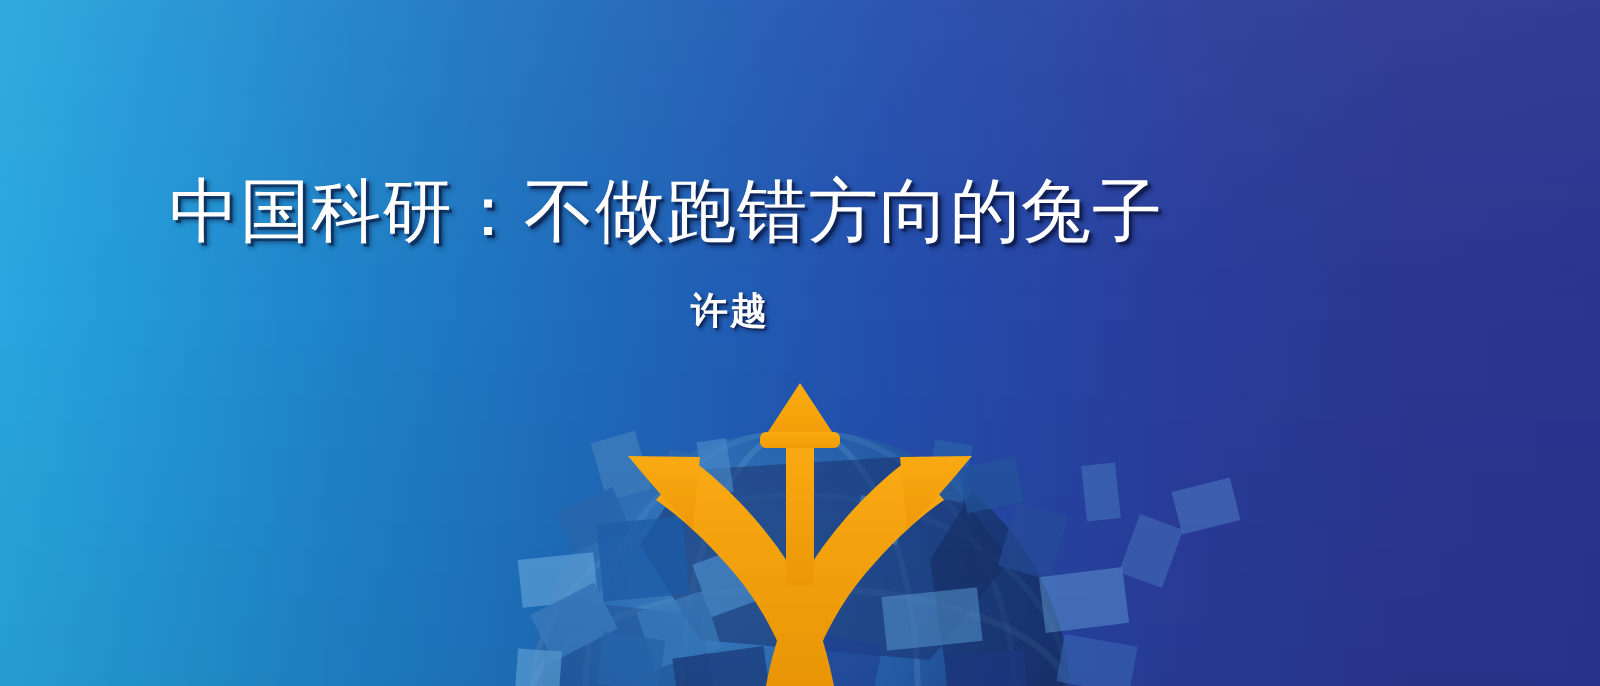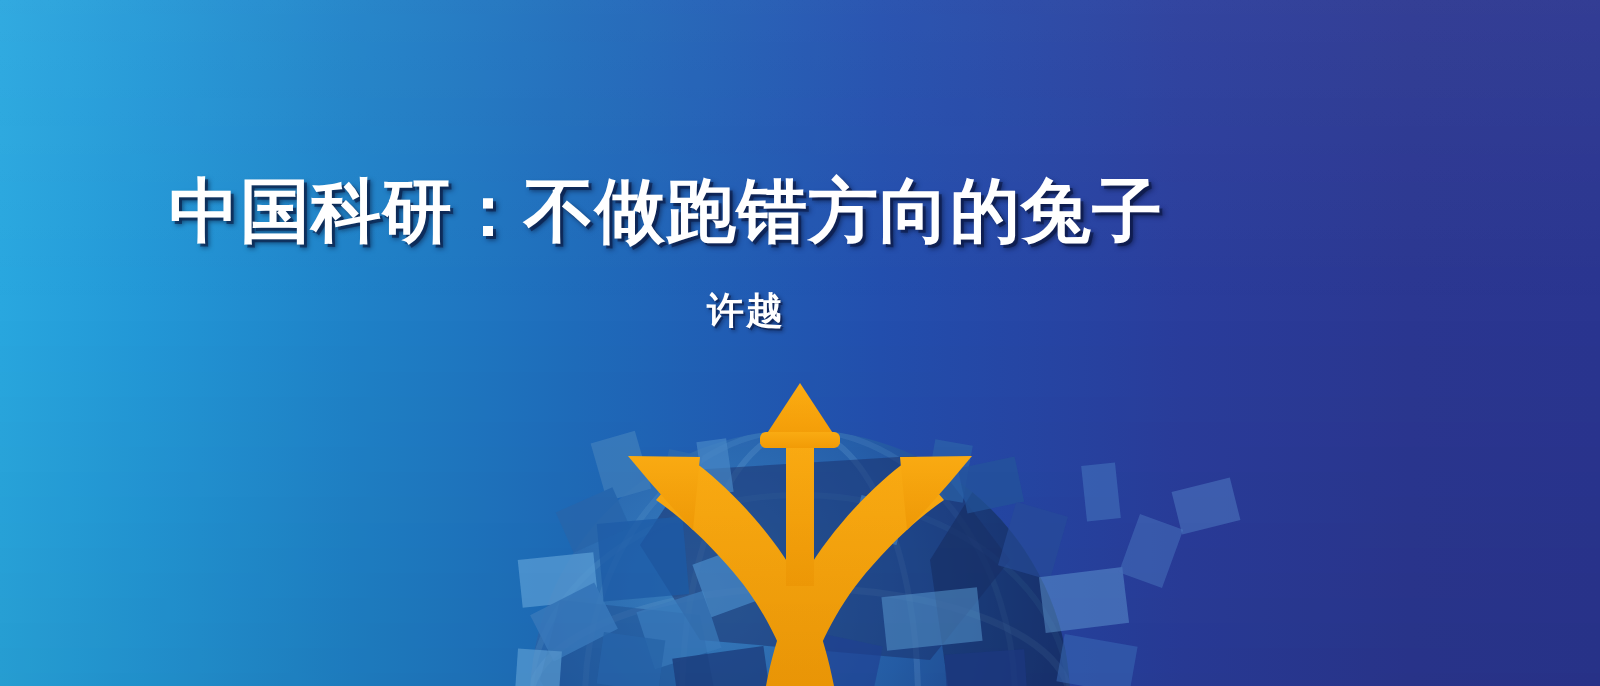--- a/index.html
+++ b/index.html
@@ -51,35 +51,35 @@
 
   #title {
     margin: 0;
     padding: 0;
     position: absolute;
     top: 176px;
     left: 0;
     width: 1332px;
     font-size: 70px;
     line-height: 1.0;
-    font-weight: bold;
+    font-weight: normal;
     color: #ffffff;
     letter-spacing: 1px;
     text-shadow:
        3px 3px 0   rgba(10,20,60,0.55),
        4px 4px 5px rgba(5,12,40,0.55);
     white-space: nowrap;
   }
 
   #subtitle {
     margin: 0;
     padding: 0;
     position: absolute;
     top: 292px;
-    left: 16px;
+    left: 0;
     width: 1460px;
     font-size: 37px;
     line-height: 1.0;
     font-weight: bold;
     color: #ffffff;
     letter-spacing: 2px;
     text-shadow:
        2px 2px 0   rgba(10,20,60,0.5),
        3px 3px 4px rgba(5,12,40,0.5);
     white-space: nowrap;

